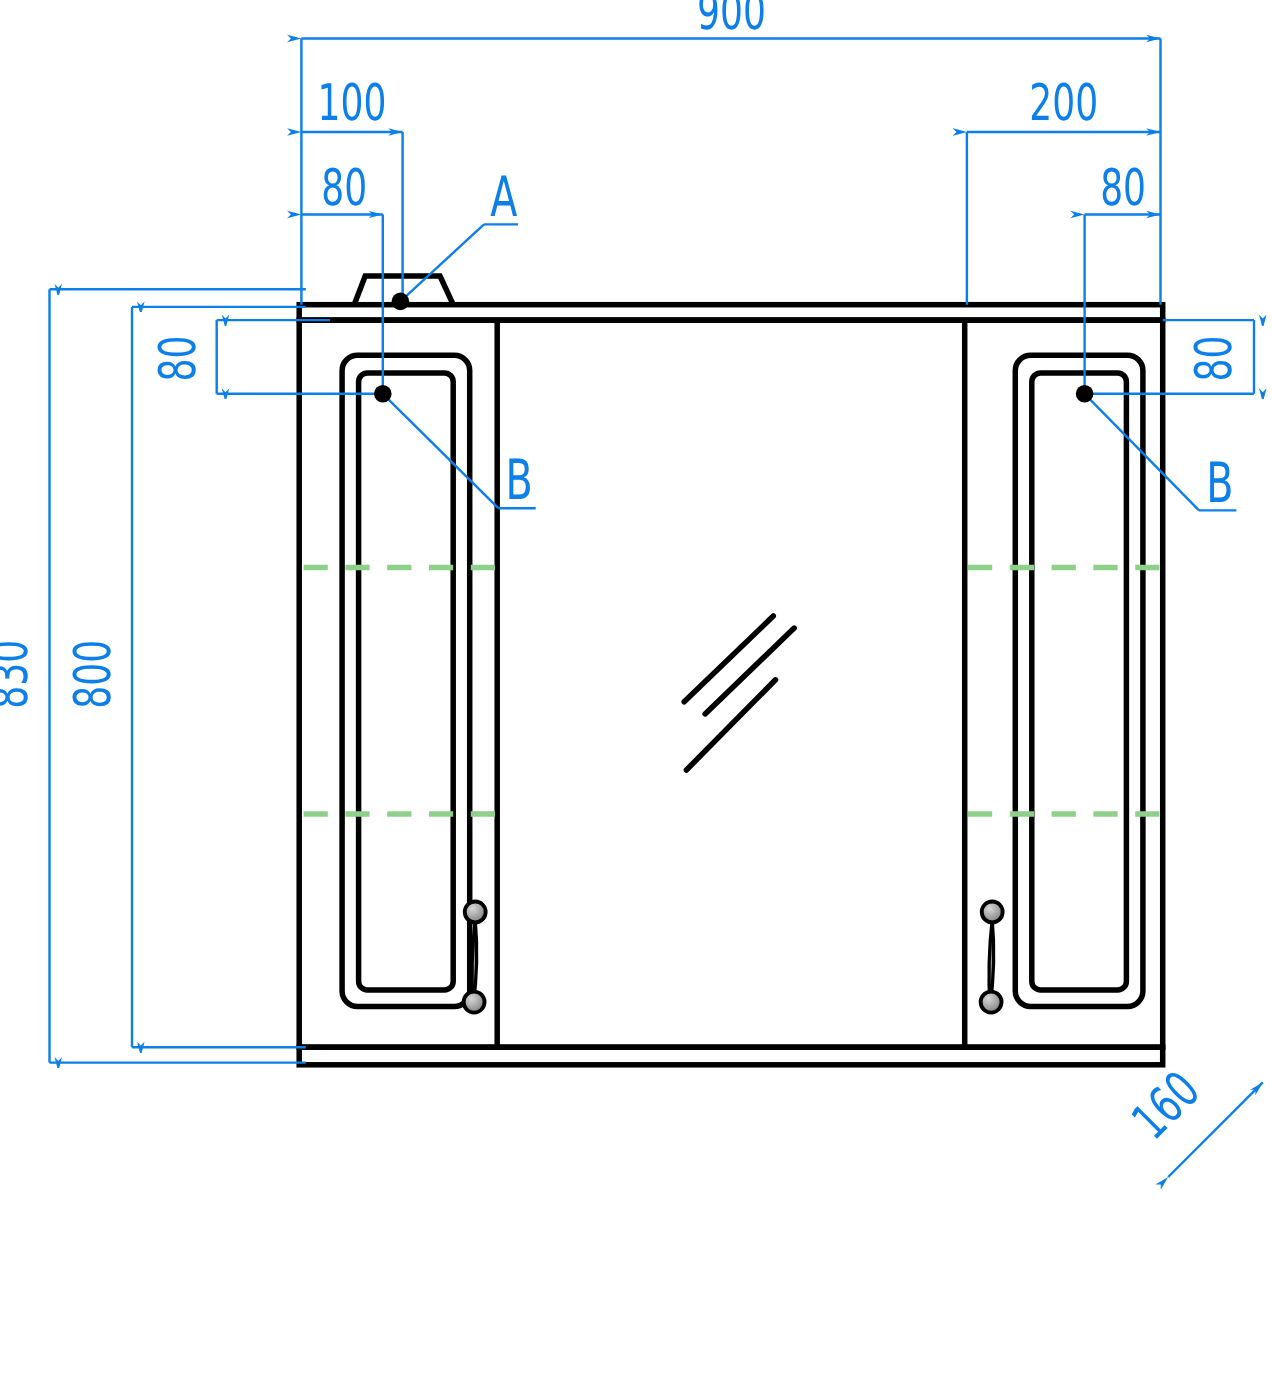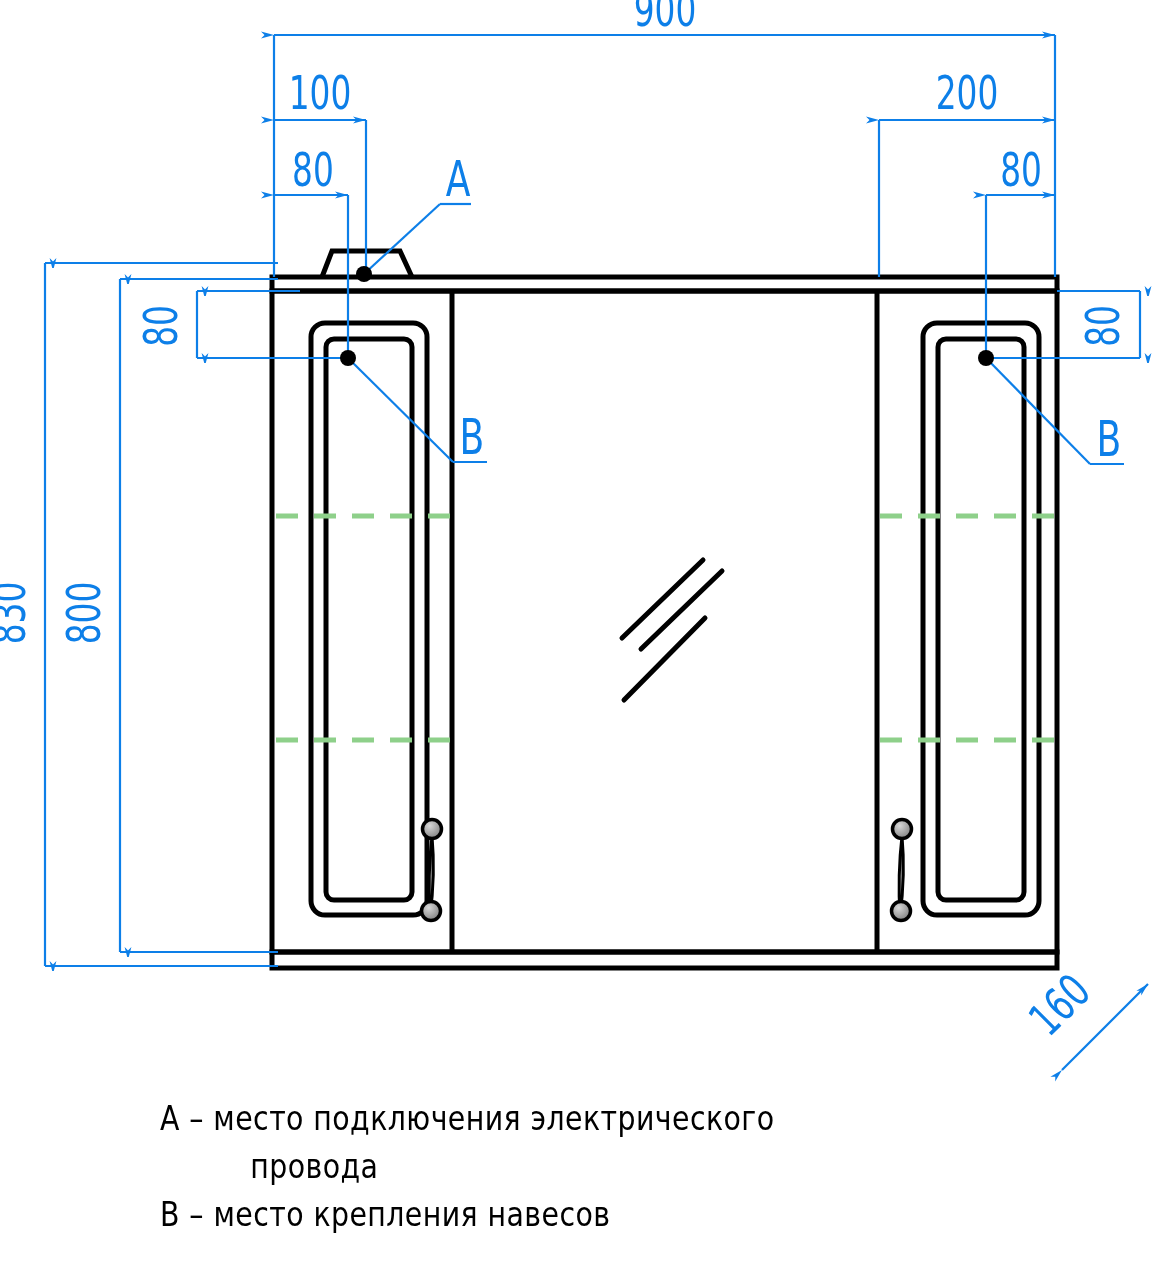--- a/index.html
+++ b/index.html
@@ -198,19 +198,14 @@
 
       <text x="458" y="196" text-anchor="middle" font-size="44" transform="translate(458,196) scale(0.82,1.15) translate(-458,-196)">A</text>
 
       <text x="472" y="454" text-anchor="middle" font-size="44" transform="translate(472,454) scale(0.82,1.15) translate(-472,-454)">B</text>
 
       <text x="1109" y="456" text-anchor="middle" font-size="44" transform="translate(1109,456) scale(0.82,1.15) translate(-1109,-456)">B</text>
     </g>
 
   </svg>
 
-  <div class="legend-block">
-    <div class="legend-line">A – место подключения электрического</div>
-    <div class="legend-line indented">провода</div>
-    <div class="legend-line">B – место крепления навесов</div>
-  </div>
 
 </div>
 
 </body></html>

